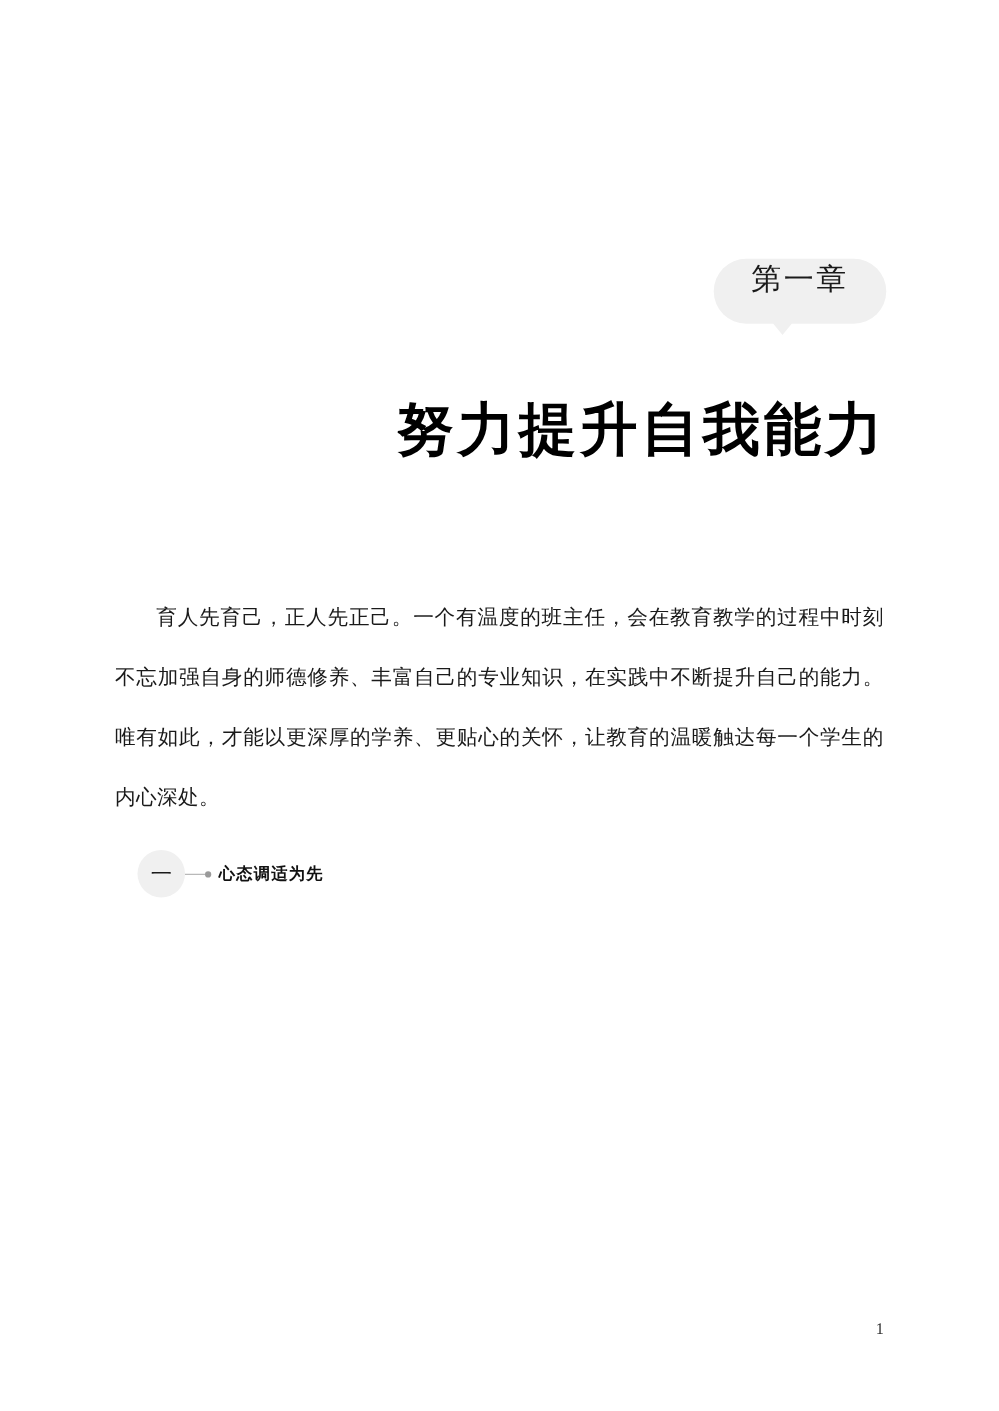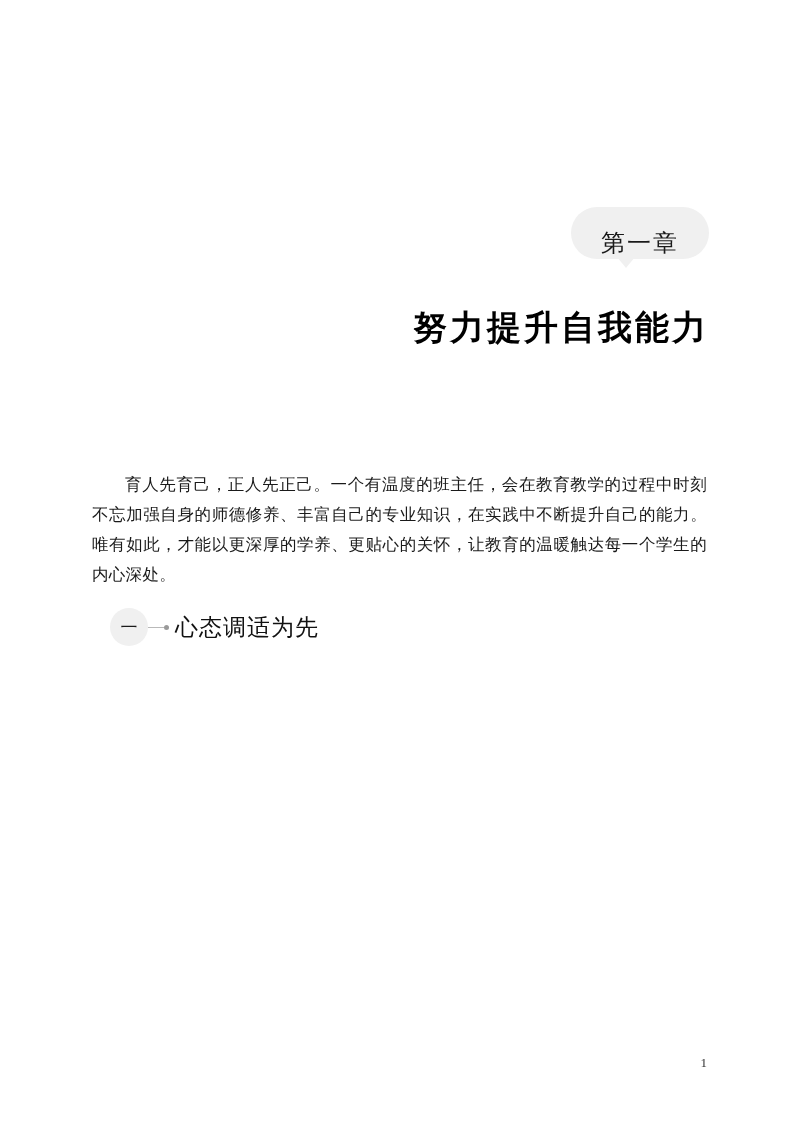--- a/index.html
+++ b/index.html
@@ -32,21 +32,21 @@
     width: 150px;
     height: 62px;
   }
   .chapter-badge {
     position: relative;
     width: 138px;
     height: 52px;
     background: #f0f0f0;
     border-radius: 26px;
     display: flex;
-    align-items: flex-end;
+    align-items: flex-start;
     justify-content: center;
     margin-left: auto;
   }
   .chapter-badge .badge-text {
     font-family: "Liberation Serif", "DejaVu Serif", serif;
     font-size: 24px;
     letter-spacing: 2px;
     color: #1a1a1a;
     font-weight: 500;
   }
@@ -61,40 +61,40 @@
     border-left: 9px solid transparent;
     border-right: 9px solid transparent;
     border-top: 11px solid #f0f0f0;
   }
 
   
   .chapter-title {
     position: absolute;
     top: 282px;
     right: 90px;
-    font-size: 34px;
+    font-size: 46px;
     font-weight: bold;
     letter-spacing: 3px;
     color: #000;
     font-family: "Liberation Serif", "DejaVu Serif", serif;
     text-align: right;
   }
 
   
   .body-region {
     position: absolute;
     left: 92px;
     right: 92px;
     top: 470px;
   }
 
   p.para {
     margin: 0 0 0 0;
     font-size: 16.5px;
-    line-height: 30px;
+    line-height: 48px;
     text-align: justify;
     text-justify: inter-ideograph;
     text-indent: 2em;
     letter-spacing: 0.3px;
     color: #1a1a1a;
   }
 
   .intro-para {
     margin-bottom: 34px;
   }
@@ -126,22 +126,22 @@
   }
   .connector-dot {
     width: 5px;
     height: 5px;
     border-radius: 50%;
     background: #9a9a9a;
     flex: 0 0 auto;
     margin-right: 6px;
   }
   .section-title {
-    font-size: 23px;
-    font-weight: normal;
+    font-size: 13px;
+    font-weight: bold;
     letter-spacing: 1px;
     color: #111;
   }
 
   .section-body p.para + p.para {
     margin-top: 0;
   }
 
   
   .page-number {

